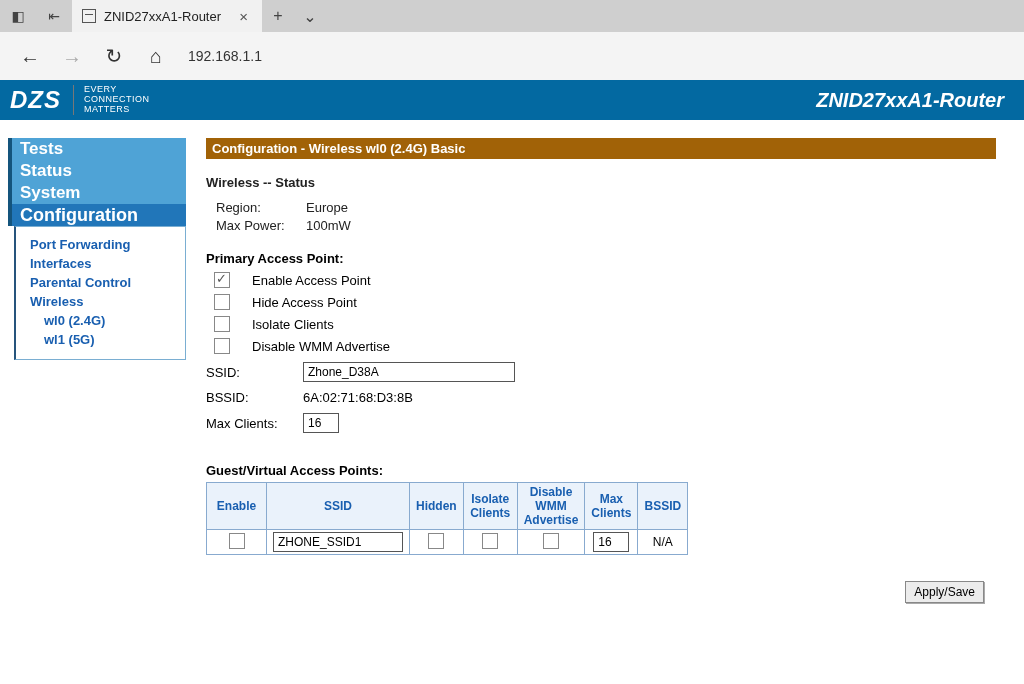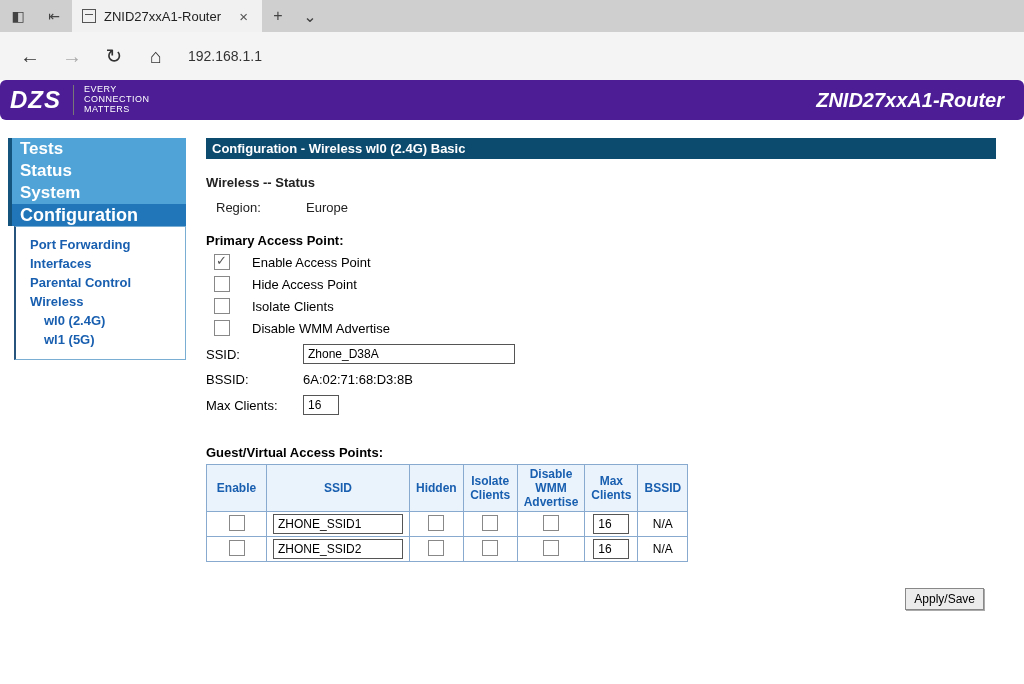--- a/index.html
+++ b/index.html
@@ -79,28 +79,27 @@
     height: 28px;
     border: none;
     background: #f4f4f4;
     font-size: 14px;
     padding: 0 8px;
     color: #333;
   }
 
   
   .blackbar {
-    background: #4c1d95;
+    background: #0369a1;
     color: #fff;
     height: 40px;
     display: flex;
     align-items: center;
     padding: 0 10px;
     justify-content: space-between;
-    border-radius: 6px;
   }
   .brand { display: flex; align-items: center; gap: 12px; }
   .brand .logo { font-size: 24px; font-weight: bold; letter-spacing: 1px; font-style: italic;}
   .brand .tag { font-size: 9px; line-height: 1.1; border-left: 1px solid #777; padding-left: 10px; letter-spacing: 0.5px; }
   .devname { font-size: 20px; font-weight: bold; font-style: italic; padding-right: 10px;}
 
   
   .page {
     display: flex;
     align-items: flex-start;
@@ -136,21 +135,21 @@
     font-size: 13px;
     padding: 2px 0;
     cursor: pointer;
     display: block;
   }
   .side-link.sub { margin-left: 14px; }
 
   
   .main { flex: 1; padding-right: 20px; }
   .titlebar {
-    background: #0c4a6e;
+    background: #a16207;
     color: #fff;
     font-weight: bold;
     font-size: 13px;
     padding: 3px 6px;
     width: 100%;
     max-width: 790px;
   }
   .section-head {
     font-weight: bold;
     font-size: 13px;
@@ -268,20 +267,24 @@
   </div>
 
   <div class="main">
     <div class="titlebar">Configuration - Wireless wl0 (2.4G) Basic</div>
 
     <div class="section-head">Wireless -- Status</div>
 
     <div class="kv">
       <span class="k">Region:</span>
       <span>Europe</span>
+    </div>
+    <div class="kv">
+      <span class="k">Max Power:</span>
+      <span>100mW</span>
     </div>
 
     <div class="primary-head">Primary Access Point:</div>
 
     <div class="chkrow">
       <span class="chk checked"></span>
       <span>Enable Access Point</span>
     </div>
     <div class="chkrow">
       <span class="chk"></span>
@@ -325,27 +328,18 @@
       <tbody>
         <tr>
           <td><span class="chk"></span></td>
           <td><input class="txt" style="width: 130px;" value="ZHONE_SSID1"></td>
           <td><span class="chk"></span></td>
           <td><span class="chk"></span></td>
           <td><span class="chk"></span></td>
           <td><input class="txt w40" value="16" style=""></td>
           <td>N/A</td>
         </tr>
-        <tr>
-          <td><span class="chk"></span></td>
-          <td><input class="txt" style="width: 130px;" value="ZHONE_SSID2"></td>
-          <td><span class="chk"></span></td>
-          <td><span class="chk"></span></td>
-          <td><span class="chk"></span></td>
-          <td><input class="txt w40" value="16" style=""></td>
-          <td>N/A</td>
-        </tr>
       </tbody>
     </table>
 
     <button class="apply">Apply/Save</button>
   </div>
 </div>
 
 </body></html>

